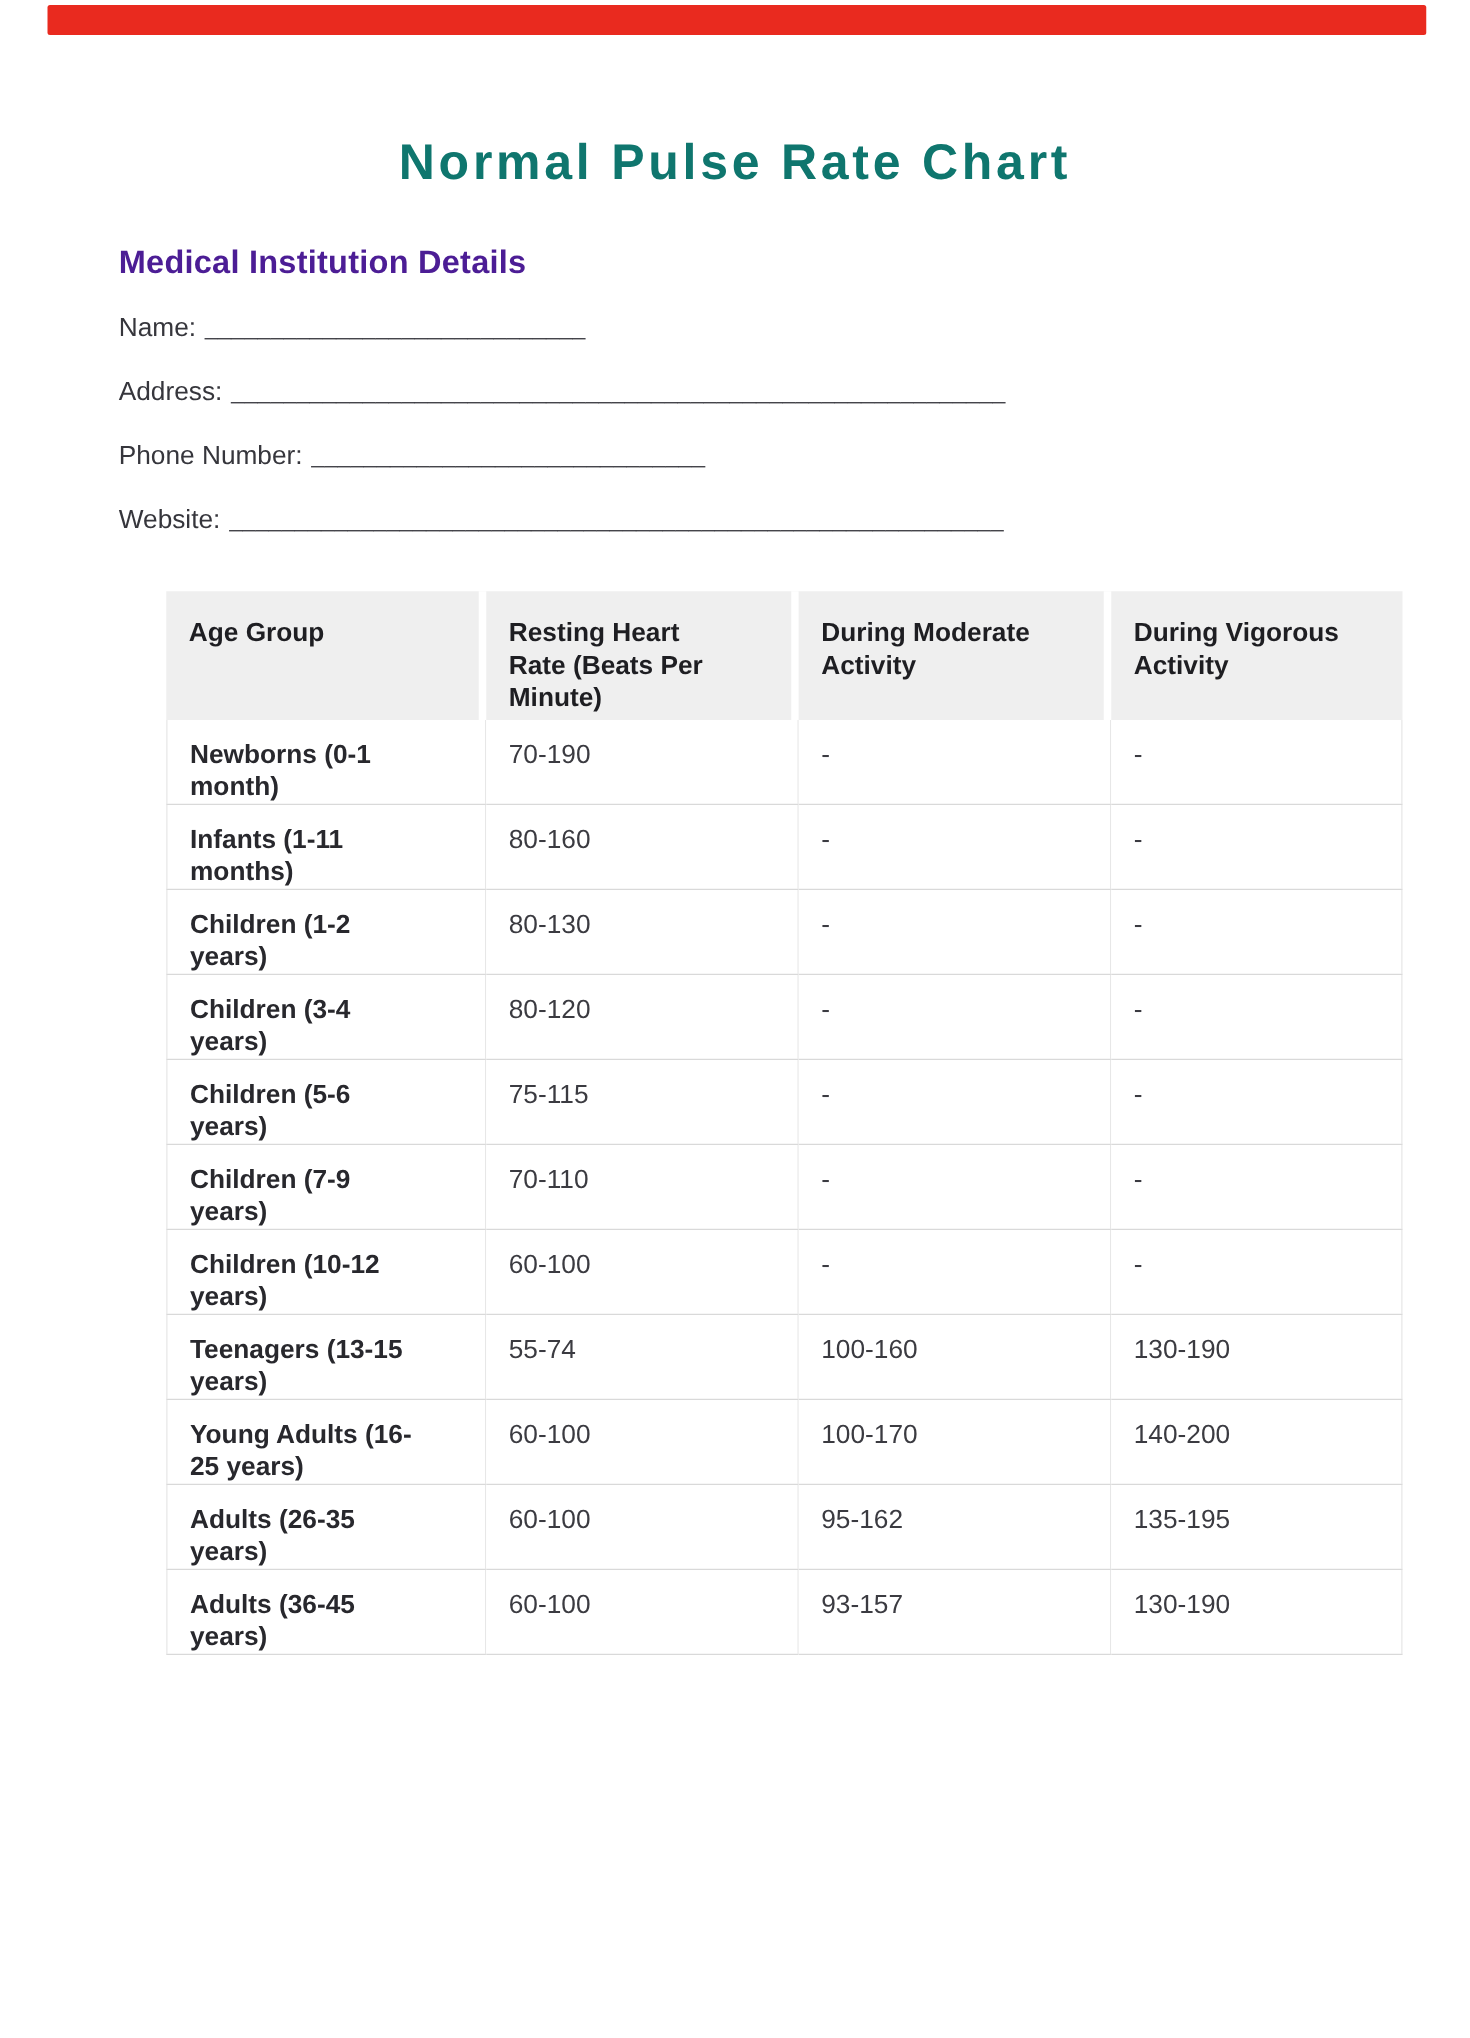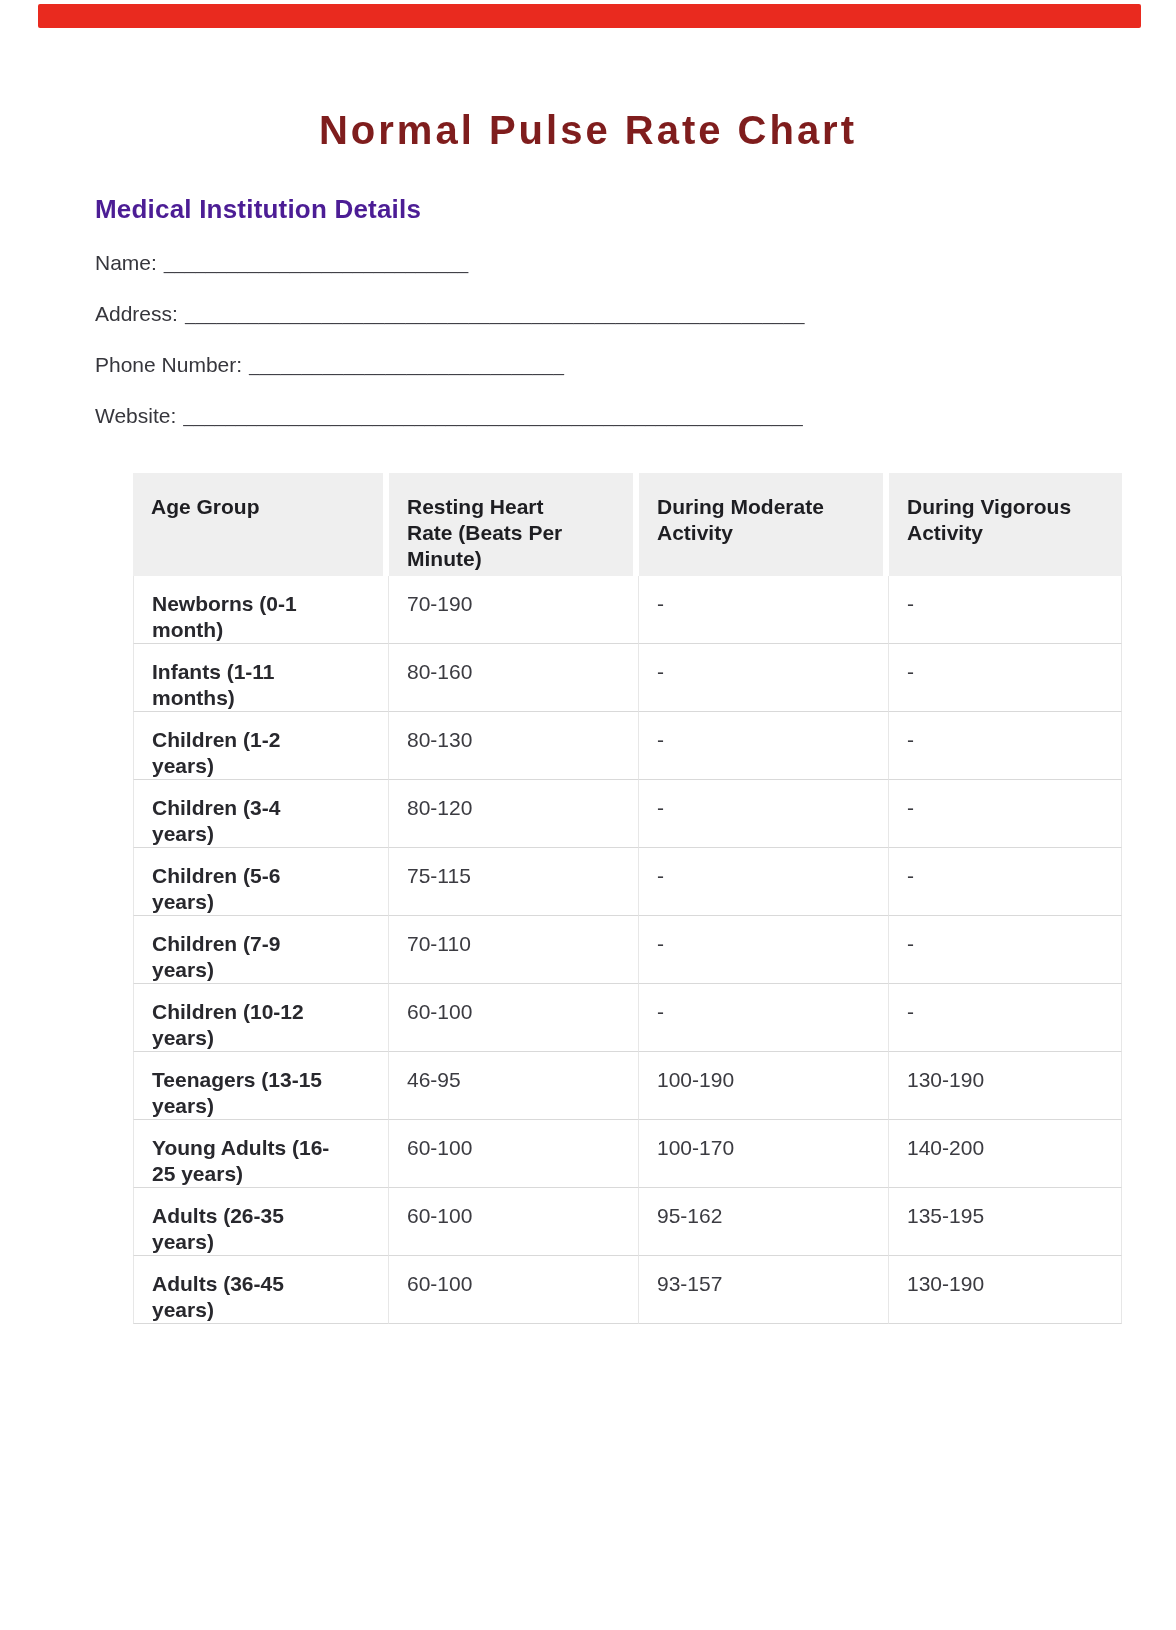--- a/index.html
+++ b/index.html
@@ -20,21 +20,21 @@
     background: #e92a1f;
     border-radius: 2px;
   }
   .doc-title {
     margin: 0;
     padding-top: 105px;
     text-align: center;
     font-weight: 700;
     font-size: 40px;
     letter-spacing: 3px;
-    color: #7f1d1d;
+    color: #0f766e;
     line-height: 50px;
   }
   .section-heading {
     margin: 38px 0 0 95px;
     font-size: 26px;
     font-weight: 700;
     color: #4c1d95;
     line-height: 32px;
     letter-spacing: 0.2px;
   }
@@ -181,22 +181,22 @@
     <tr>
       <td class="agegroup">Children (10-12
 years)</td>
       <td>60-100</td>
       <td>-</td>
       <td>-</td>
     </tr>
     <tr>
       <td class="agegroup">Teenagers (13-15
 years)</td>
-      <td>46-95</td>
-      <td>100-190</td>
+      <td>55-74</td>
+      <td>100-160</td>
       <td>130-190</td>
     </tr>
     <tr>
       <td class="agegroup">Young Adults (16-
 25 years)</td>
       <td>60-100</td>
       <td>100-170</td>
       <td>140-200</td>
     </tr>
     <tr>

